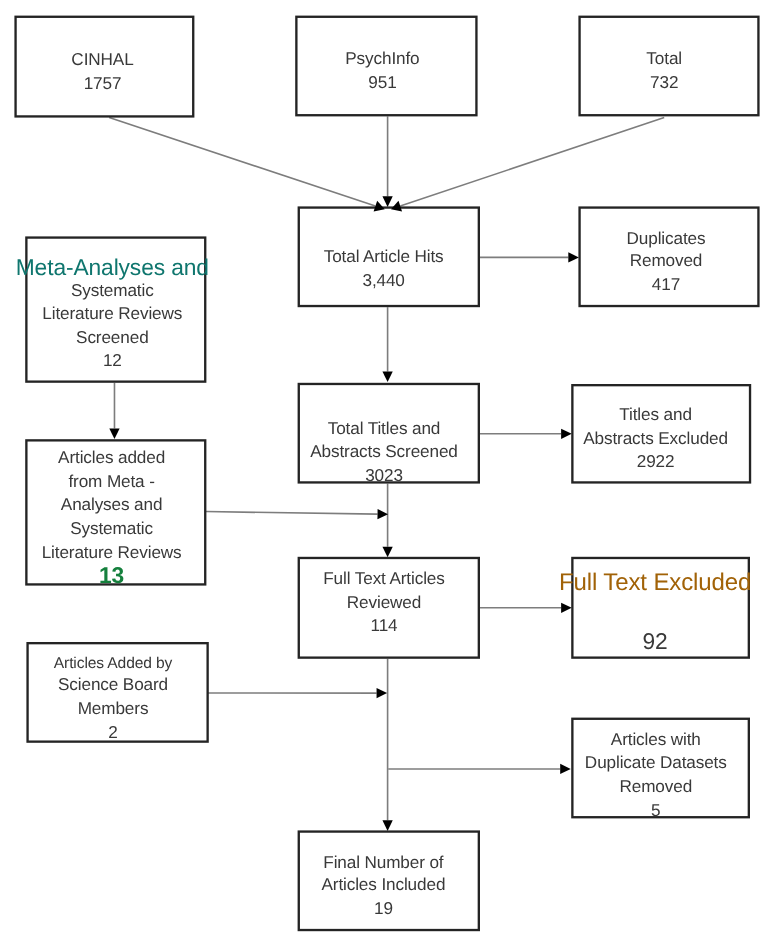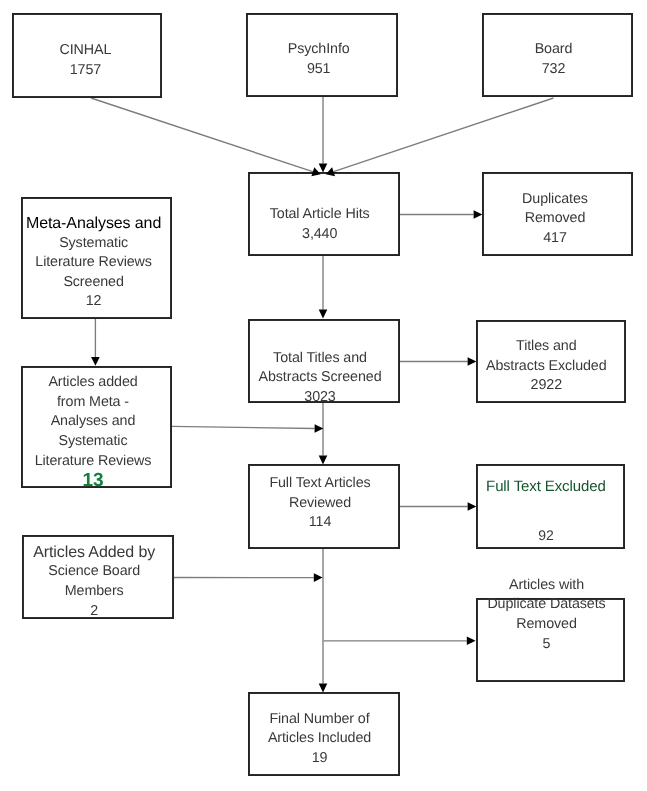--- a/index.html
+++ b/index.html
@@ -103,34 +103,34 @@
   <div id="box-layer">
     <div class="box" style="left: 10.4px; top: 13px; width: 150px; height: 85px;">
       <div class="box-line" style="color: rgb(57, 57, 57); font-size: 14.3px; line-height: 19.6px; letter-spacing: -0.1px;">CINHAL</div>
       <div class="box-line" style="color: rgb(57, 57, 57); font-size: 14.3px; line-height: 19.6px; letter-spacing: -0.1px;">1757</div>
     </div>
     <div class="box" style="left: 242.7px; top: 13px; width: 152px; height: 84px;">
       <div class="box-line" style="color: rgb(57, 57, 57); font-size: 14.3px; line-height: 19.6px; letter-spacing: -0.1px;">PsychInfo</div>
       <div class="box-line" style="color: rgb(57, 57, 57); font-size: 14.3px; line-height: 19.6px; letter-spacing: -0.1px;">951</div>
     </div>
     <div class="box" style="left: 478px; top: 13px; width: 151px; height: 84px;">
-      <div class="box-line" style="color: rgb(57, 57, 57); font-size: 14.3px; line-height: 19.6px; letter-spacing: -0.1px;">Board</div>
+      <div class="box-line" style="color: rgb(57, 57, 57); font-size: 14.3px; line-height: 19.6px; letter-spacing: -0.1px;">Total</div>
       <div class="box-line" style="color: rgb(57, 57, 57); font-size: 14.3px; line-height: 19.6px; letter-spacing: -0.1px;">732</div>
     </div>
     <div class="box" style="left: 243.7px; top: 172px; width: 152px; height: 96px;">
       <div class="box-line" style="color: rgb(57, 57, 57); font-size: 14.3px; line-height: 19.6px; letter-spacing: -0.1px;">Total Article Hits</div>
       <div class="box-line" style="color: rgb(57, 57, 57); font-size: 14.3px; line-height: 19.6px; letter-spacing: -0.1px;">3,440</div>
     </div>
     <div class="box" style="left: 479.5px; top: 172px; width: 151px; height: 84px;">
       <div class="box-line" style="color: rgb(57, 57, 57); font-size: 14.3px; line-height: 19.6px; letter-spacing: -0.1px;">Duplicates</div>
       <div class="box-line" style="color: rgb(57, 57, 57); font-size: 14.3px; line-height: 19.6px; letter-spacing: -0.1px;">Removed</div>
       <div class="box-line" style="color: rgb(57, 57, 57); font-size: 14.3px; line-height: 19.6px; letter-spacing: -0.1px;">417</div>
     </div>
     <div class="box" style="left: 18.1px; top: 197px; width: 151px; height: 122px;">
-      <div class="box-line" style="color: #000000; font-size: 16px; line-height: 19.6px; letter-spacing: -0.1px;">Meta-Analyses and</div>
+      <div class="box-line" style="color: #0f766e; font-size: 19px; line-height: 19.6px; letter-spacing: -0.1px;">Meta-Analyses and</div>
       <div class="box-line" style="color: rgb(57, 57, 57); font-size: 14.3px; line-height: 19.6px; letter-spacing: -0.1px;">Systematic</div>
       <div class="box-line" style="color: rgb(57, 57, 57); font-size: 14.3px; line-height: 19.6px; letter-spacing: -0.1px;">Literature Reviews</div>
       <div class="box-line" style="color: rgb(57, 57, 57); font-size: 14.3px; line-height: 19.6px; letter-spacing: -0.1px;">Screened</div>
       <div class="box-line" style="color: rgb(57, 57, 57); font-size: 14.3px; line-height: 19.6px; letter-spacing: -0.1px;">12</div>
     </div>
     <div class="box" style="left: 244px; top: 319px; width: 152px; height: 108px;">
       <div class="box-line" style="color: rgb(57, 57, 57); font-size: 14.3px; line-height: 19.6px; letter-spacing: -0.1px;">Total Titles and</div>
       <div class="box-line" style="color: rgb(57, 57, 57); font-size: 14.3px; line-height: 19.6px; letter-spacing: -0.1px; text-align: center;">Abstracts Screened</div>
       <div class="box-line" style="color: rgb(57, 57, 57); font-size: 14.3px; line-height: 19.6px; letter-spacing: -0.1px;">3023</div>
     </div>
@@ -146,30 +146,30 @@
       <div class="box-line" style="color: rgb(57, 57, 57); font-size: 14.3px; line-height: 19.6px; letter-spacing: -0.1px;">Systematic</div>
       <div class="box-line" style="color: rgb(57, 57, 57); font-size: 14.3px; line-height: 19.6px; letter-spacing: -0.1px;">Literature Reviews</div>
       <div class="box-line" style="color: #15803d; font-size: 19px; line-height: 19.6px; letter-spacing: -0.1px; font-weight: bold;">13</div>
     </div>
     <div class="box" style="left: 244px; top: 464px; width: 152px; height: 69px;">
       <div class="box-line" style="color: rgb(57, 57, 57); font-size: 14.3px; line-height: 19.6px; letter-spacing: -0.1px;">Full Text Articles</div>
       <div class="box-line" style="color: rgb(57, 57, 57); font-size: 14.3px; line-height: 19.6px; letter-spacing: -0.1px;">Reviewed</div>
       <div class="box-line" style="color: rgb(57, 57, 57); font-size: 14.3px; line-height: 19.6px; letter-spacing: -0.1px;">114</div>
     </div>
     <div class="box" style="left: 471.4px; top: 464px; width: 149px; height: 85px;">
-      <div class="box-line" style="color: #14532d; font-size: 15px; line-height: 19.6px; letter-spacing: -0.1px;">Full Text Excluded</div>
-      <div class="box-line" style="color: rgb(57, 57, 57); font-size: 14px; line-height: 19.6px; letter-spacing: -0.1px; margin-top: 29px;">92</div>
+      <div class="box-line" style="color: #a16207; font-size: 20px; line-height: 19.6px; letter-spacing: -0.1px;">Full Text Excluded</div>
+      <div class="box-line" style="color: rgb(57, 57, 57); font-size: 19px; line-height: 19.6px; letter-spacing: -0.1px; margin-top: 29px;">92</div>
     </div>
     <div class="box" style="left: 18.2px; top: 535px; width: 152px; height: 84px;">
-      <div class="box-line" style="color: rgb(57, 57, 57); font-size: 16px; line-height: 19.6px; letter-spacing: -0.1px;">Articles Added by</div>
+      <div class="box-line" style="color: rgb(57, 57, 57); font-size: 13px; line-height: 19.6px; letter-spacing: -0.1px;">Articles Added by</div>
       <div class="box-line" style="color: rgb(57, 57, 57); font-size: 14.3px; line-height: 19.6px; letter-spacing: -0.1px;">Science Board</div>
       <div class="box-line" style="color: rgb(57, 57, 57); font-size: 14.3px; line-height: 19.6px; letter-spacing: -0.1px;">Members</div>
       <div class="box-line" style="color: rgb(57, 57, 57); font-size: 14.3px; line-height: 19.6px; letter-spacing: -0.1px;">2</div>
     </div>
-    <div class="box" style="left: 472px; top: 566px; width: 149px; height: 88px;">
+    <div class="box" style="left: 472px; top: 598px; width: 149px; height: 88px;">
       <div class="box-line" style="color: rgb(57, 57, 57); font-size: 14.3px; line-height: 19.6px; letter-spacing: -0.1px;">Articles with</div>
       <div class="box-line" style="color: rgb(57, 57, 57); font-size: 14.3px; line-height: 19.6px; letter-spacing: -0.1px;">Duplicate Datasets</div>
       <div class="box-line" style="color: rgb(57, 57, 57); font-size: 14.3px; line-height: 19.6px; letter-spacing: -0.1px;">Removed</div>
       <div class="box-line" style="color: rgb(57, 57, 57); font-size: 14.3px; line-height: 19.6px; letter-spacing: -0.1px;">5</div>
     </div>
     <div class="box" style="left: 243.5px; top: 692px; width: 152px; height: 84px;">
       <div class="box-line" style="color: rgb(57, 57, 57); font-size: 14.3px; line-height: 19.6px; letter-spacing: -0.1px;">Final Number of</div>
       <div class="box-line" style="color: rgb(57, 57, 57); font-size: 14.3px; line-height: 19.6px; letter-spacing: -0.1px;">Articles Included</div>
       <div class="box-line" style="color: rgb(57, 57, 57); font-size: 14.3px; line-height: 19.6px; letter-spacing: -0.1px;">19</div>
     </div>

